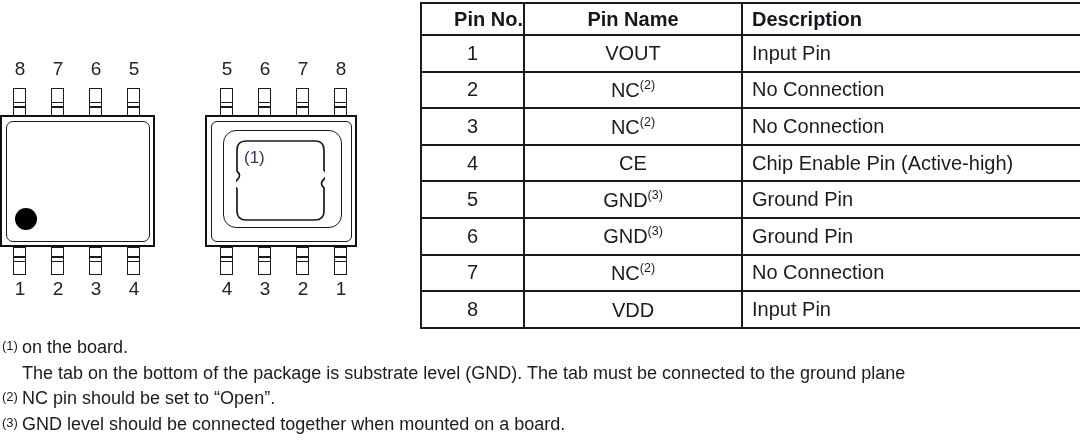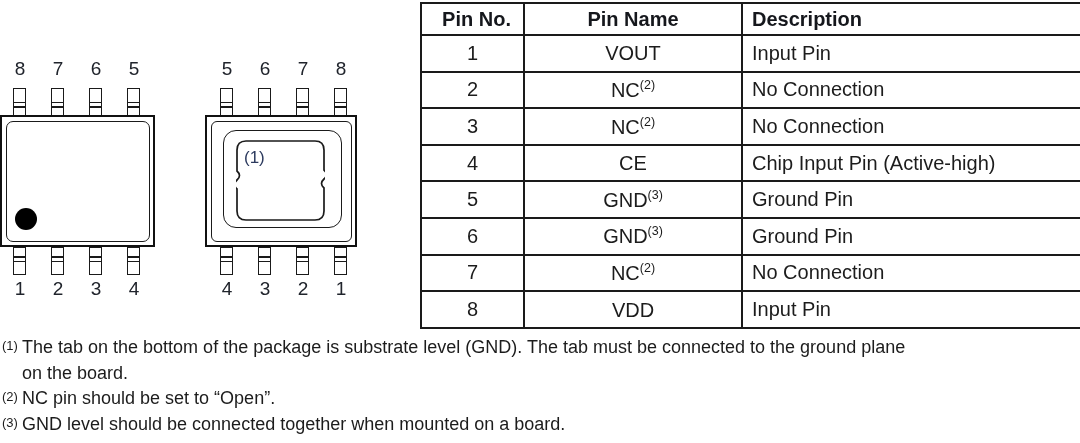--- a/index.html
+++ b/index.html
@@ -32,21 +32,21 @@
   
   #pin-table{position:absolute;left:420px;top:2px;width:660px;border-collapse:collapse;
              table-layout:fixed;}
   #pin-table th,#pin-table td{border:2px solid #1a1a1a;font-size:20px;vertical-align:middle;
              padding:0;overflow:hidden;white-space:nowrap;}
   #pin-table th:last-child,#pin-table td:last-child{border-right:none;}
   #pin-table thead tr{height:32px;}
   #pin-table tbody tr{height:36.6px;}
   #pin-table th{font-weight:bold;color:#15171c;}
   .h1,.c1{text-align:center;}
-  .h1{text-align:center;padding-left:8px !important;}
+  .h1{text-align:right;padding-left:8px !important;}
   .h2,.c2{text-align:center;border-radius:9px;}
   .h3,.c3{text-align:left;padding-left:9px !important;}
   #pin-table sup{font-size:12.5px;}
 
   
   #footnotes{position:absolute;left:2px;top:335px;width:1076px;font-size:18px;color:#1c1c1c;}
   .fn{position:relative;padding-left:20px;line-height:25.5px;}
   .fnm{position:absolute;left:0;top:-2px;font-size:13px;}
 </style>
 </head>
@@ -177,21 +177,21 @@
           <td class="c3">No Connection</td>
         </tr>
         <tr>
           <td class="c1">3</td>
           <td class="c2"><span>NC</span><sup>(2)</sup></td>
           <td class="c3">No Connection</td>
         </tr>
         <tr>
           <td class="c1">4</td>
           <td class="c2"><span>CE</span><sup></sup></td>
-          <td class="c3">Chip Input Pin (Active-high)</td>
+          <td class="c3">Chip Enable Pin (Active-high)</td>
         </tr>
         <tr>
           <td class="c1">5</td>
           <td class="c2"><span>GND</span><sup>(3)</sup></td>
           <td class="c3">Ground Pin</td>
         </tr>
         <tr>
           <td class="c1">6</td>
           <td class="c2"><span>GND</span><sup>(3)</sup></td>
           <td class="c3">Ground Pin</td>
@@ -205,22 +205,22 @@
           <td class="c1">8</td>
           <td class="c2"><span>VDD</span><sup></sup></td>
           <td class="c3">Input Pin</td>
         </tr>
       </tbody>
   </table>
 
   <div id="footnotes">
       <div class="fn">
         <span class="fnm">(1)</span>
+        <div class="fnl">on the board.</div>
         <div class="fnl">The tab on the bottom of the package is substrate level (GND). The tab must be connected to the ground plane</div>
-        <div class="fnl">on the board.</div>
       </div>
       <div class="fn">
         <span class="fnm">(2)</span>
         <div class="fnl">NC pin should be set to “Open”.</div>
       </div>
       <div class="fn">
         <span class="fnm">(3)</span>
         <div class="fnl">GND level should be connected together when mounted on a board.</div>
       </div>
     </div>

